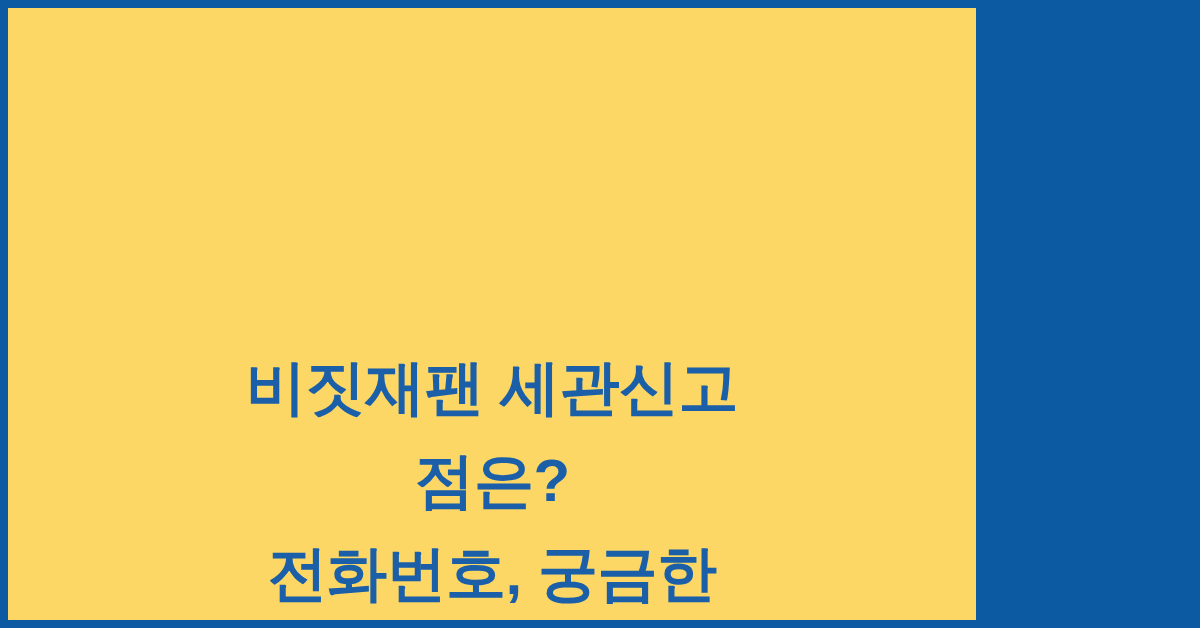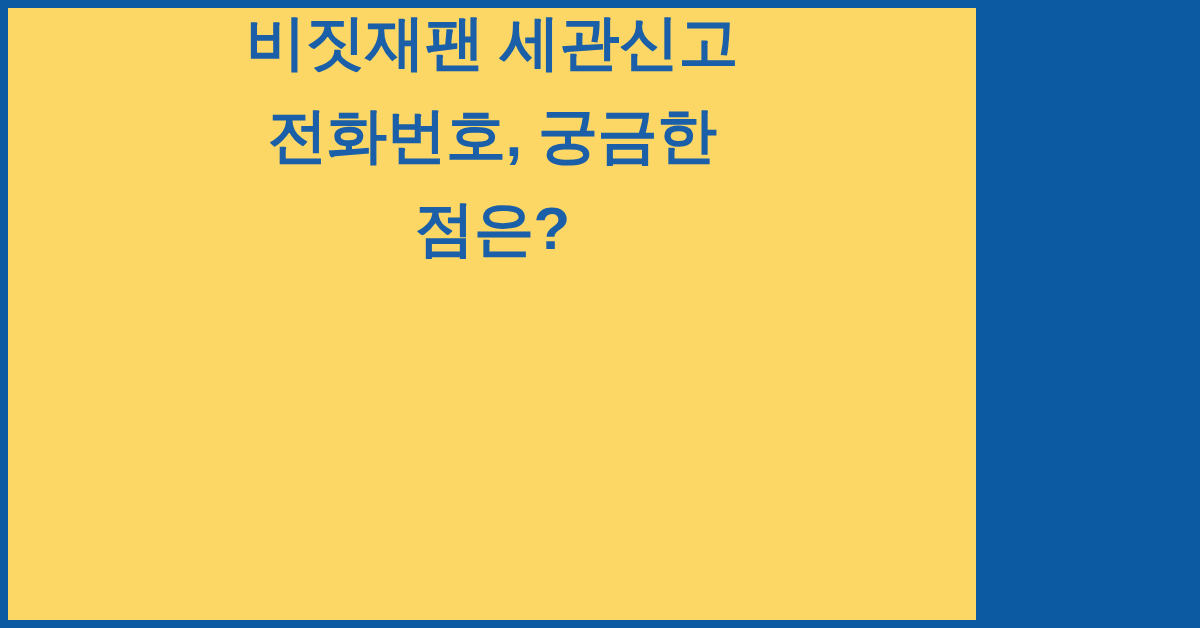--- a/index.html
+++ b/index.html
@@ -17,21 +17,21 @@
   }
 
   .card {
     position: relative;
     box-sizing: border-box;
     width: 984px;
     height: 628px;
     background: #fcd765;
     border: 8px solid #0b5aa2;
     display: flex;
-    align-items: flex-start;
+    align-items: flex-end;
     justify-content: center;
   }
 
   .headline-block {
     width: 760px;
     margin-top: -12px;
     text-align: center;
     display: flex;
     flex-direction: column;
     align-items: center;
@@ -49,16 +49,16 @@
     white-space: nowrap;
     -webkit-font-smoothing: antialiased;
   }
 </style>
 </head>
 <body>
 
 <div class="card">
   <div class="headline-block">
     <span class="headline-line">비짓재팬 세관신고</span>
+    <span class="headline-line">점은?</span>
     <span class="headline-line">전화번호, 궁금한</span>
-    <span class="headline-line">점은?</span>
   </div>
 </div>
 
 </body></html>

